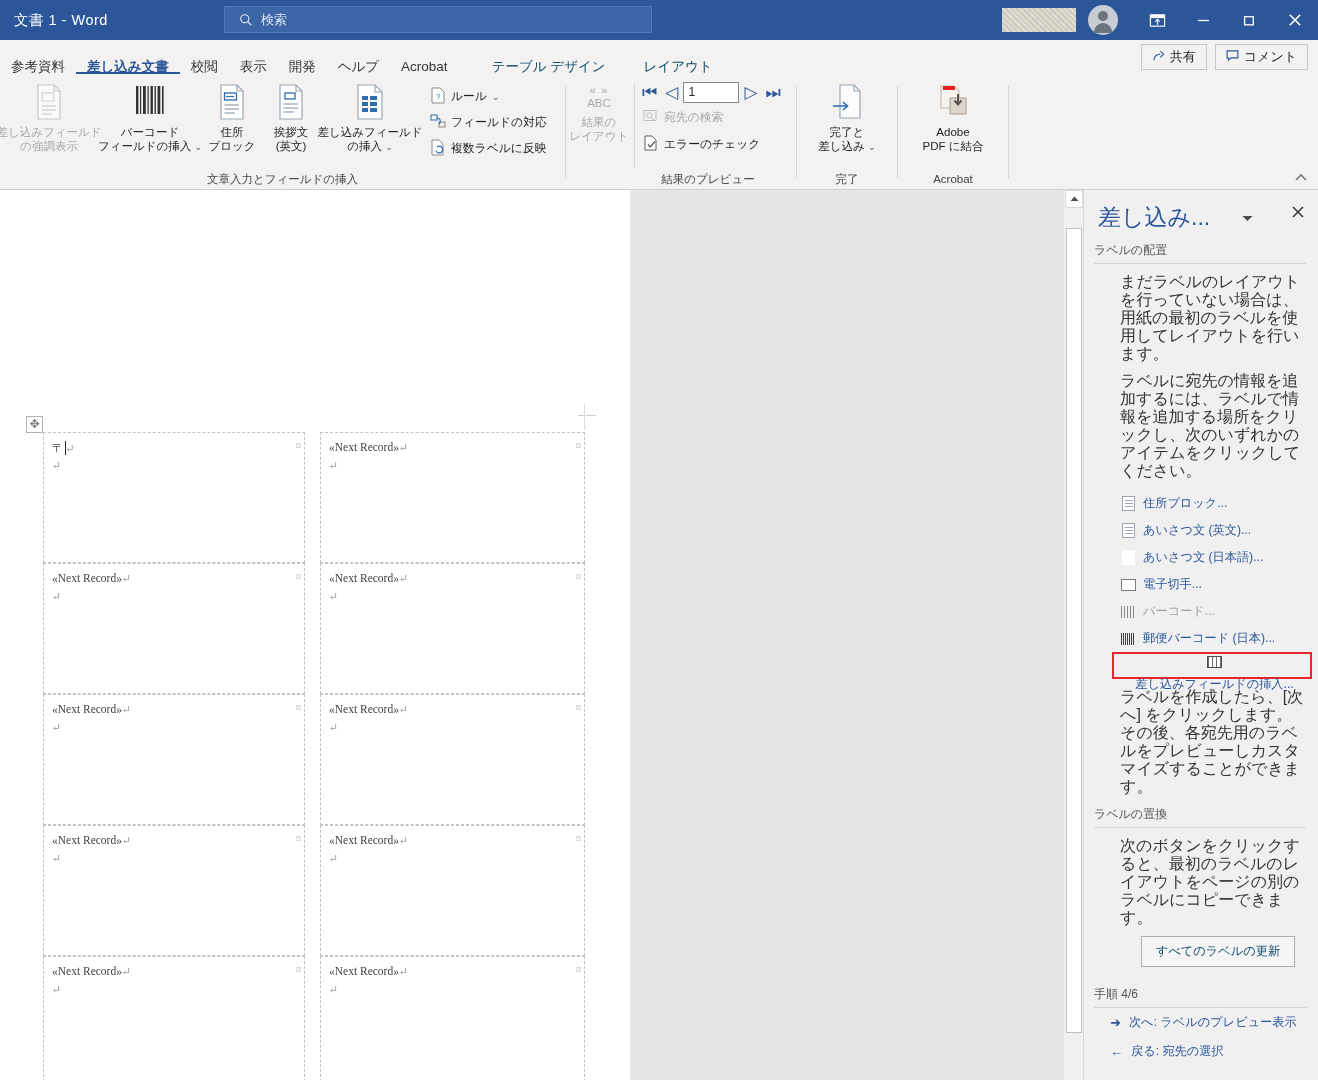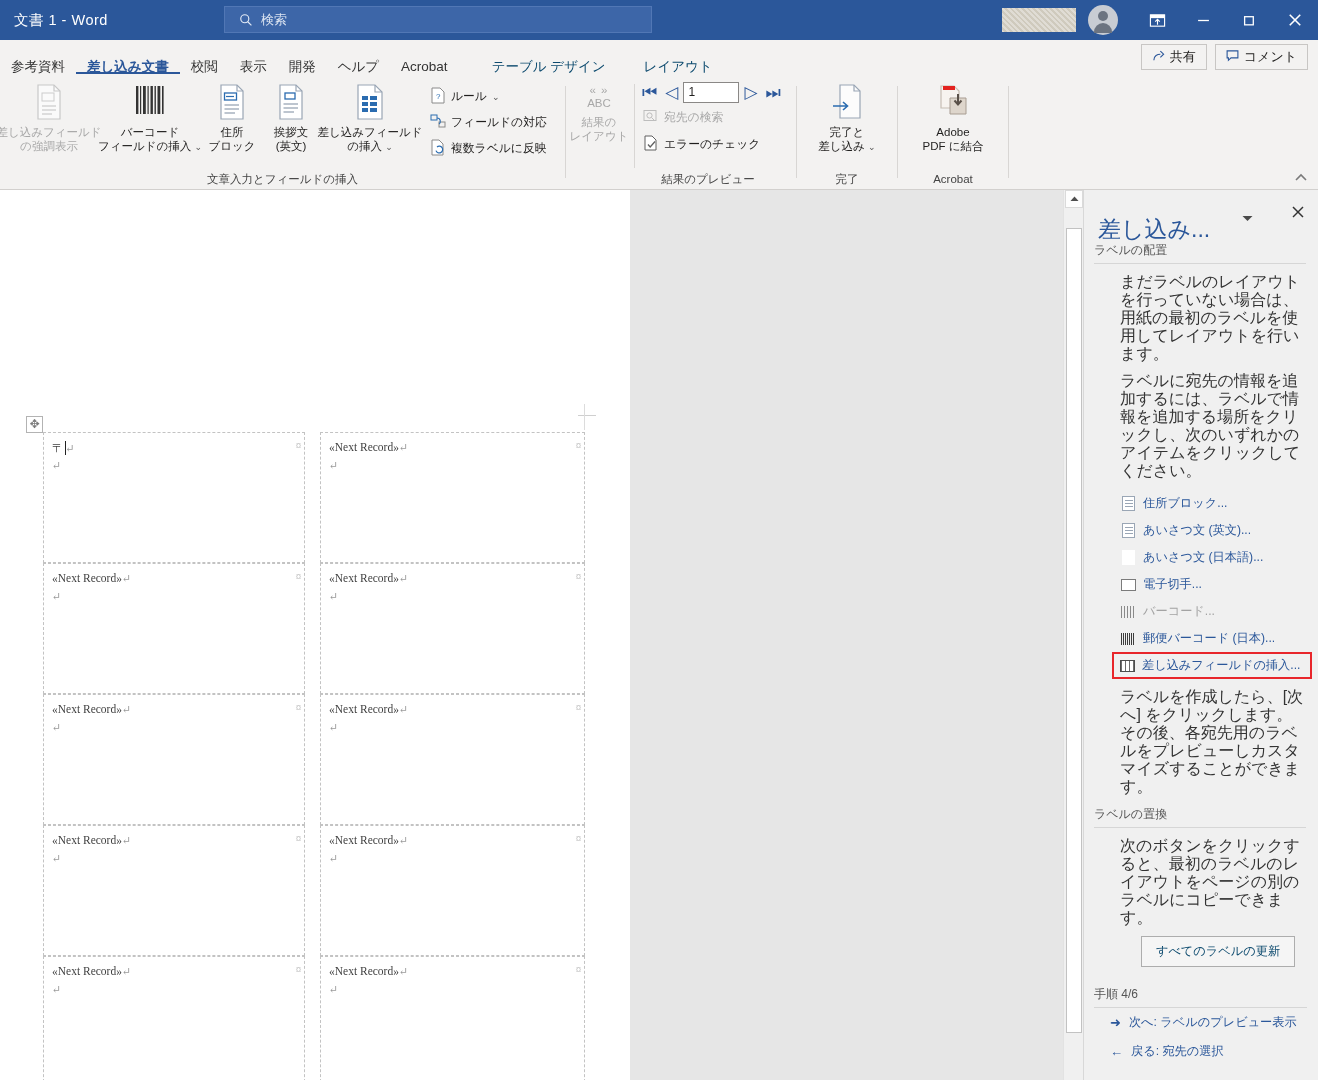--- a/index.html
+++ b/index.html
@@ -149,41 +149,41 @@
     background: #ffffff; border: 1px solid #c2c2c2;
   }
 
   
   .taskpane {
     position: absolute; left: 1083px; top: 190px; width: 235px; height: 890px;
     background: #f0f0f0; border-left: 1px solid #d8d8d8;
   }
   .tp-header { position: relative; height: 52px; }
   .tp-title {
-    position: absolute; left: 14px; top: 24px; font-size: 23px; color: #2b579a;
+    position: absolute; left: 14px; top: 12px; font-size: 23px; color: #2b579a;
     white-space: nowrap;
   }
   .tp-dd { position: absolute; left: 158px; top: 22px; color: #444; font-size: 11px; }
   .tp-close { position: absolute; right: 14px; top: 14px; color: #444; font-size: 16px; }
   .tp-section {
     margin: 0 12px 0 10px; font-size: 12px; color: #555555;
     padding-bottom: 4px; border-bottom: 1px solid #d6d6d6;
   }
   .tp-para {
     font-size: 16px; color: #333333; line-height: 18px;
     margin: 9px 14px 0 36px;
   }
   .tp-list { margin: 10px 0 0 0; }
   .tp-item {
     display: flex; align-items: center; gap: 7px; height: 27px;
     padding-left: 36px; font-size: 12.2px; color: #2b579a; white-space: nowrap;
   }
   .tp-item.disabled { color: #a3a3a3; }
   .tp-item.selected {
-    margin: 0 6px 0 28px; padding-left: 5px; border: 2px solid #e8262b;
+    margin: 0 6px 0 28px; padding-left: 5px; border: 2px solid #e8262b; flex-direction: column;
   }
   .tp-item .ic { width: 16px; height: 15px; display: inline-flex; align-items: center; justify-content: center; flex: none; }
   .tp-btnrow { display: flex; justify-content: center; margin-top: 9px; padding-left: 34px;}
   .tp-btn {
     border: 1px solid #adadad; background: #f5f5f5; font-size: 12.2px; color: #0c4a6e;
     padding: 6px 14px; white-space: nowrap;
   }
   .tp-footer { position: absolute; left: 0; bottom: 14px; width: 235px; }
   .tp-step {
     margin: 0 12px 0 10px; font-size: 12px; color: #555555;

